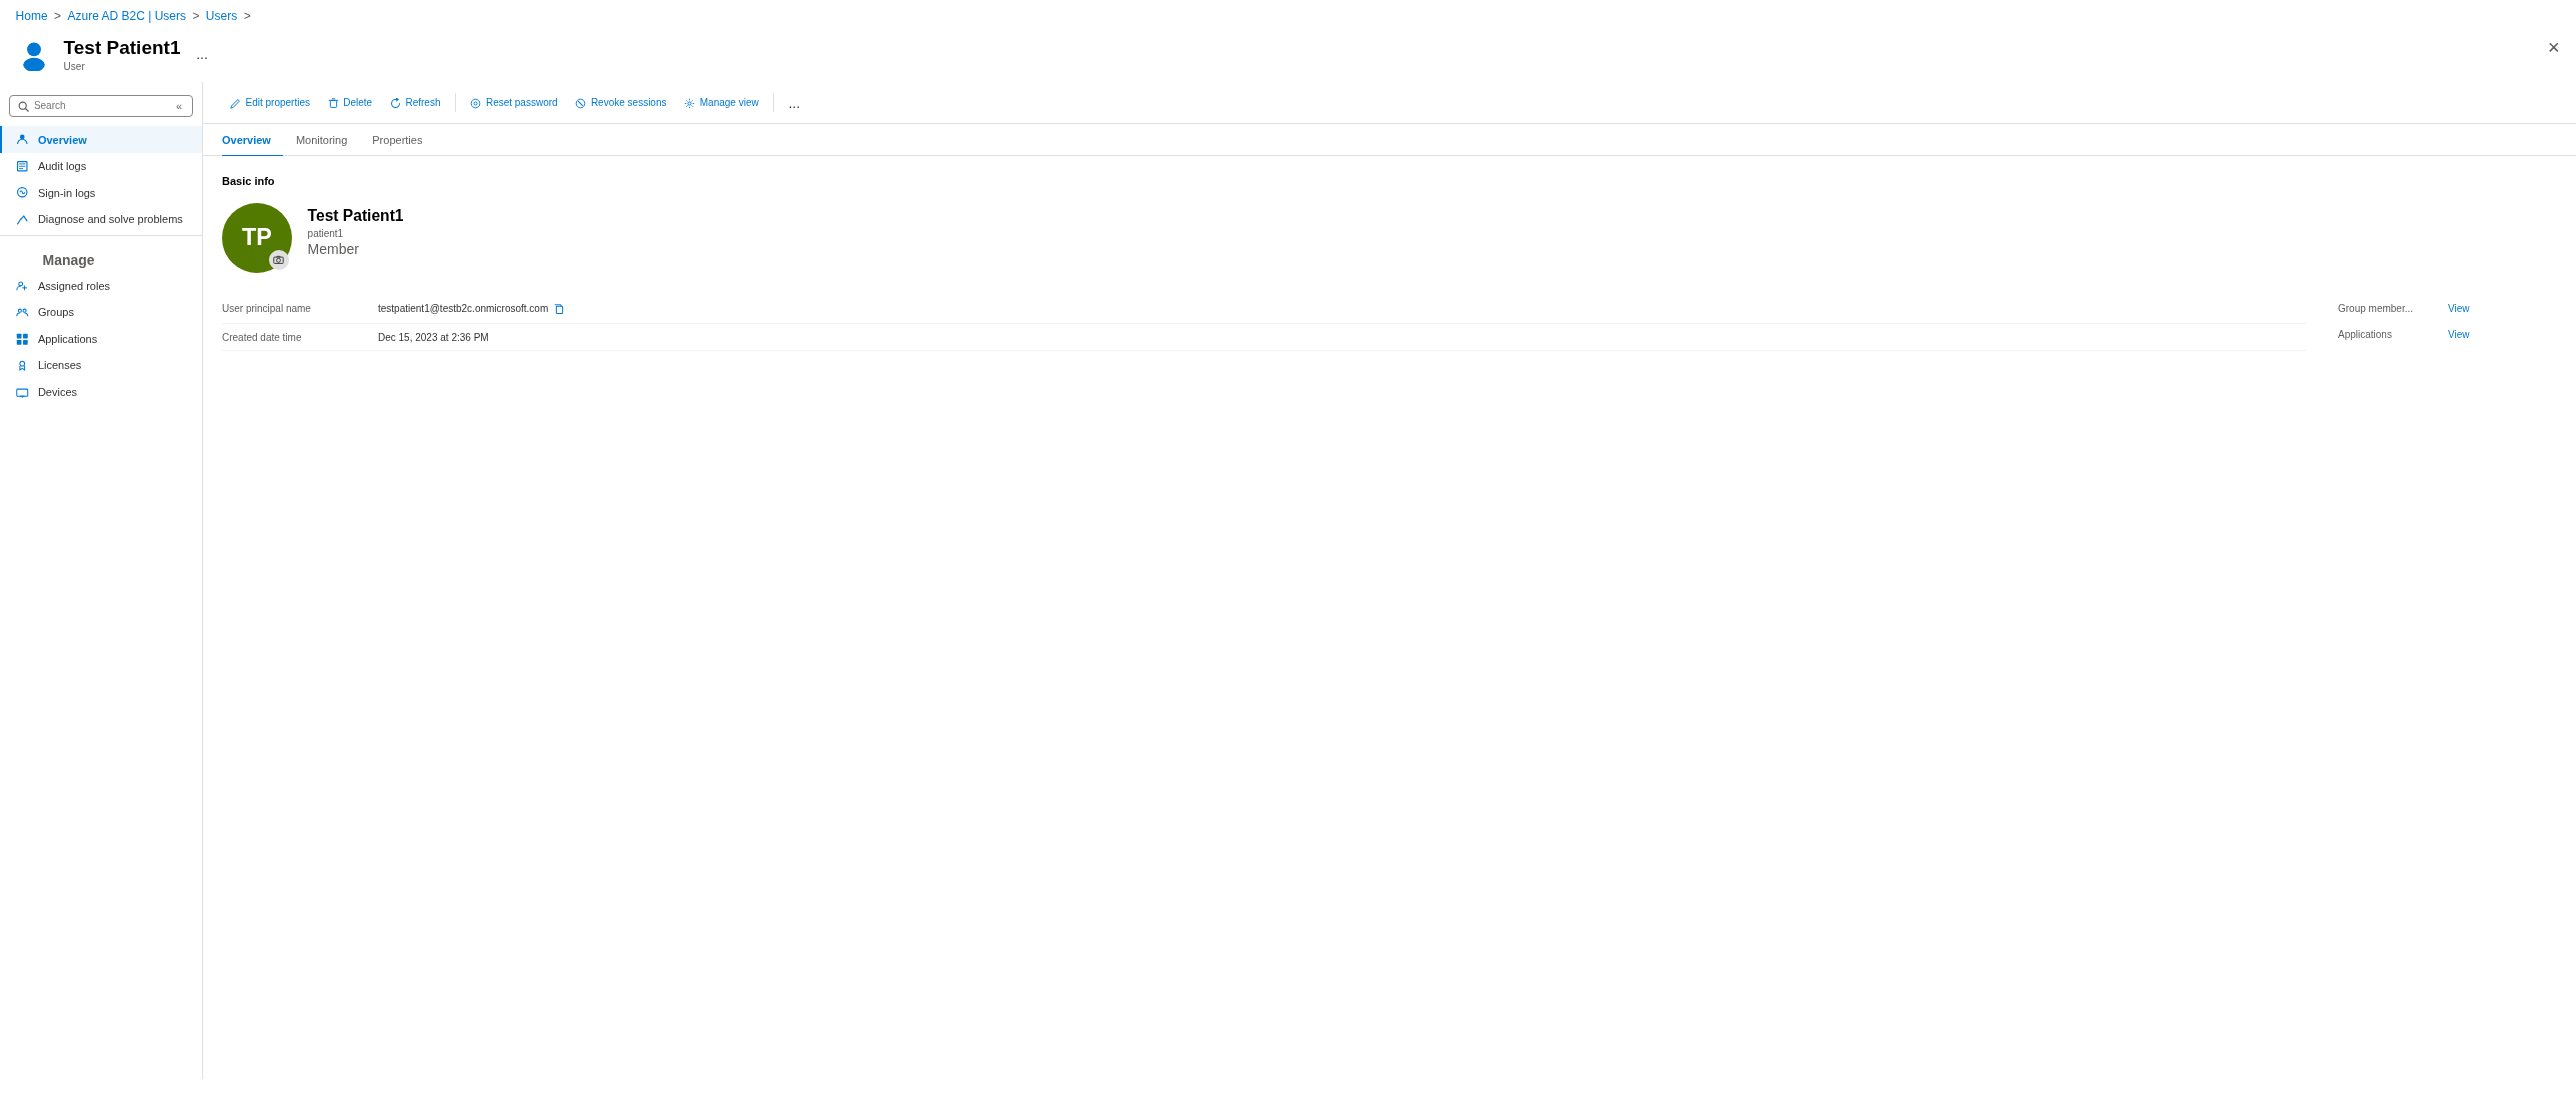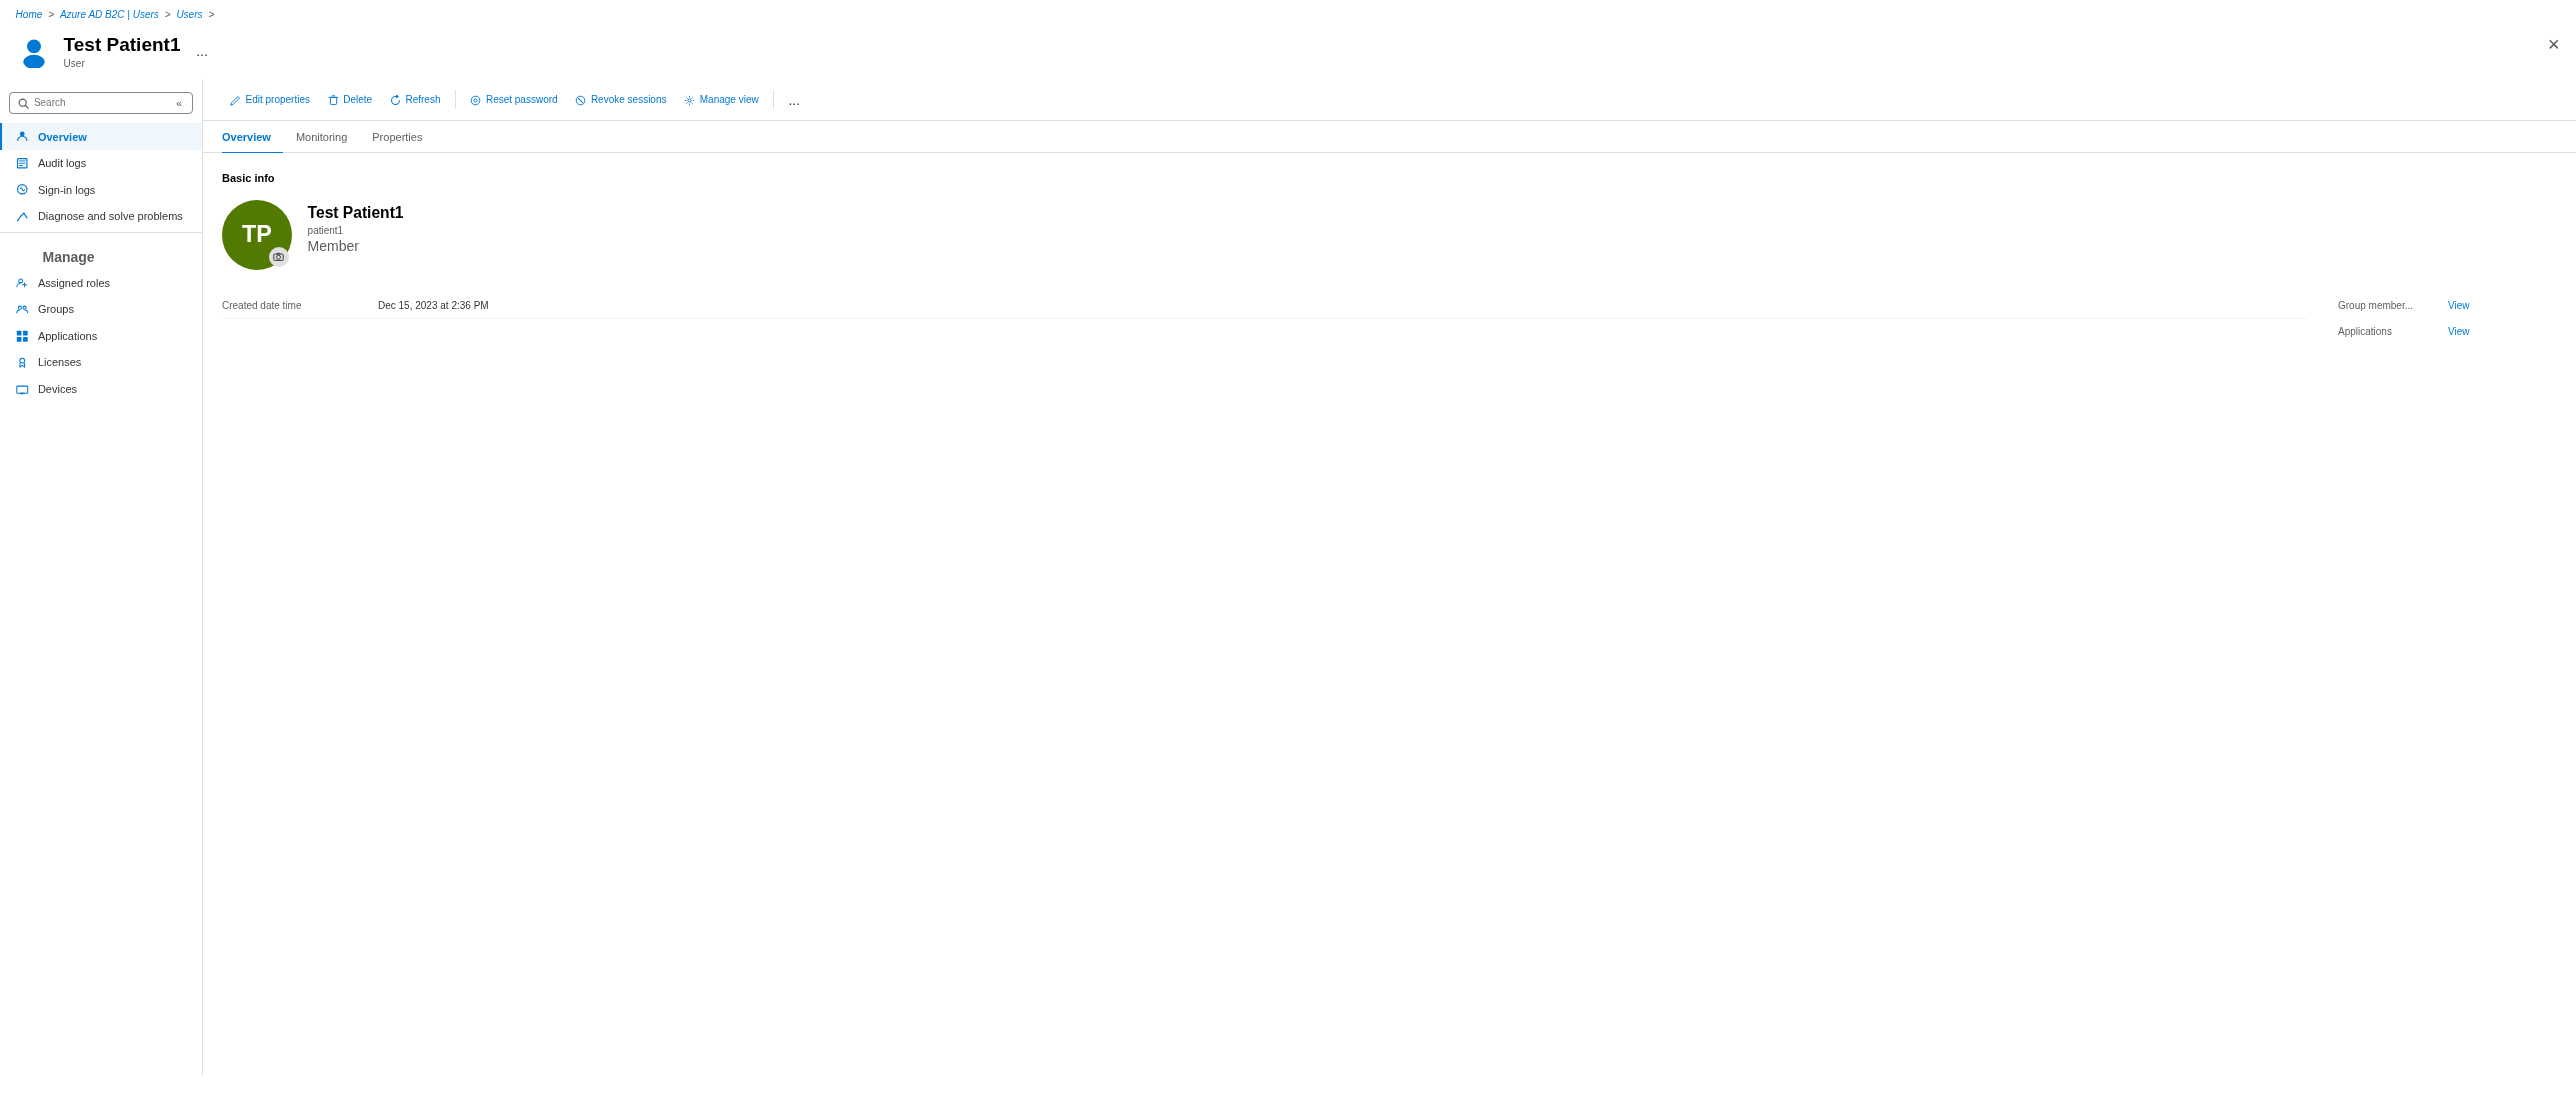--- a/index.html
+++ b/index.html
@@ -1,21 +1,21 @@
 <!DOCTYPE html>
 <html style="font-size:12.5px"><head>
   <meta charset="utf-8">
   <style>
     * { box-sizing: border-box; margin: 0; padding: 0; }
     body { font-family: 'Segoe UI', Arial, sans-serif; font-size: 11px; color: #333; background: #fff; overflow: hidden; }
 
     
     .breadcrumb {
       display: flex; align-items: flex-start; padding: 9.4px 15.6px 6.2px;
-      font-size: 10px; color: #0078d4; font-style: italic;
+      font-size: 12px; color: #0078d4;
     }
     .breadcrumb span { color: #605e5c; margin: 0 3.1px; }
     .breadcrumb a { color: #0078d4; text-decoration: none; }
 
     
     .page-header {
       display: flex; align-items: center; padding: 6.2px 15.6px 9.4px;
       position: relative;
     }
     .page-header .avatar-icon {
@@ -392,20 +392,32 @@
         <div class="user-info-text">
           <div class="user-name">Test Patient1</div>
           <div class="user-email">patient1</div>
           <div class="user-role">Member</div>
         </div>
       </div>
 
       <div class="info-columns">
         <div class="info-col-left">
 
+          <div class="props-row">
+            <div class="props-label">User principal name</div>
+            <div class="props-value">
+              <span>testpatient1@testb2c.onmicrosoft.com</span>
+              <span class="copy-icon">
+                <svg width="11" height="11" viewBox="0 0 14 14" fill="none">
+                  <rect x="3" y="3" width="8" height="9" rx="1" stroke="#0078d4" stroke-width="1.3" fill="none"></rect>
+                  <path d="M1 1h8v2" stroke="#0078d4" stroke-width="1.2" fill="none"></path>
+                </svg>
+              </span>
+            </div>
+          </div>
 
 
           <div class="props-row">
             <div class="props-label">Created date time</div>
             <div class="props-value">
               <span>Dec 15, 2023 at 2:36 PM</span>
             </div>
           </div>
 
         </div>

